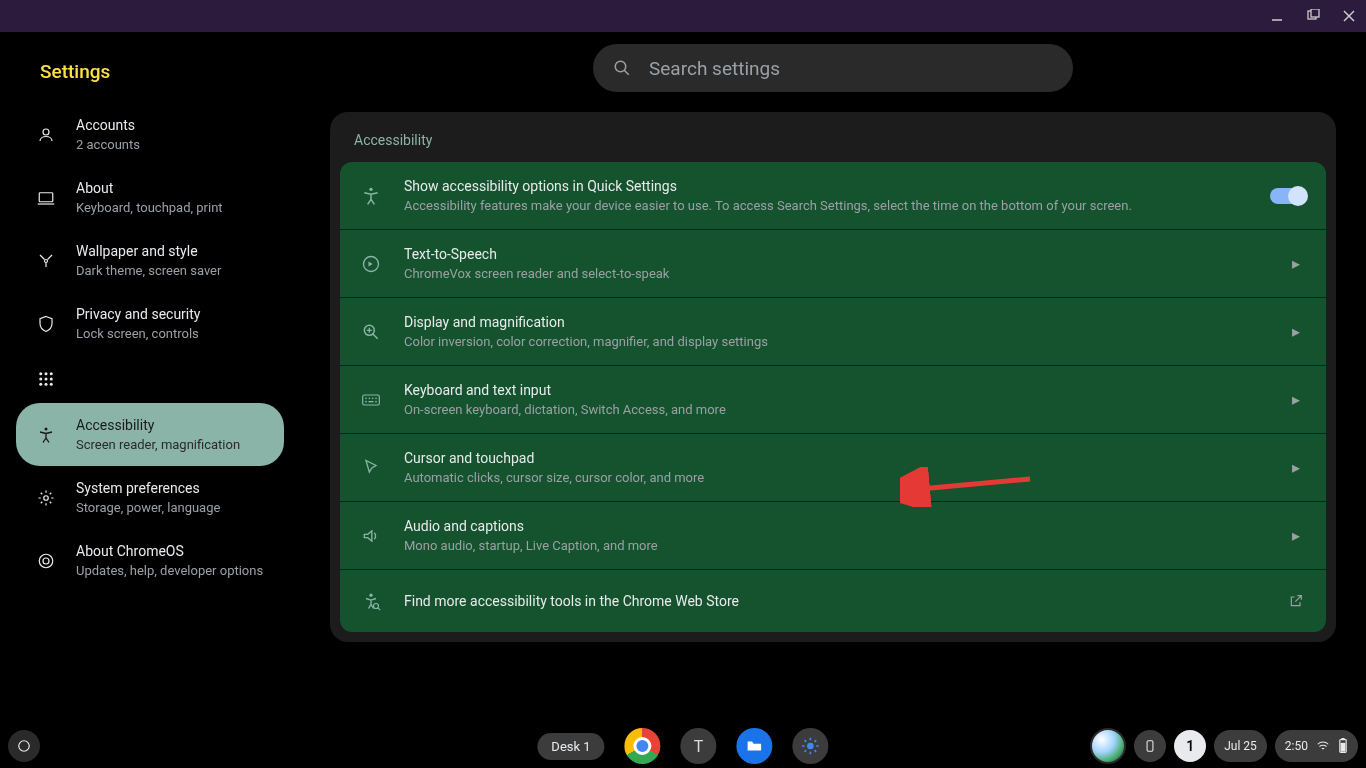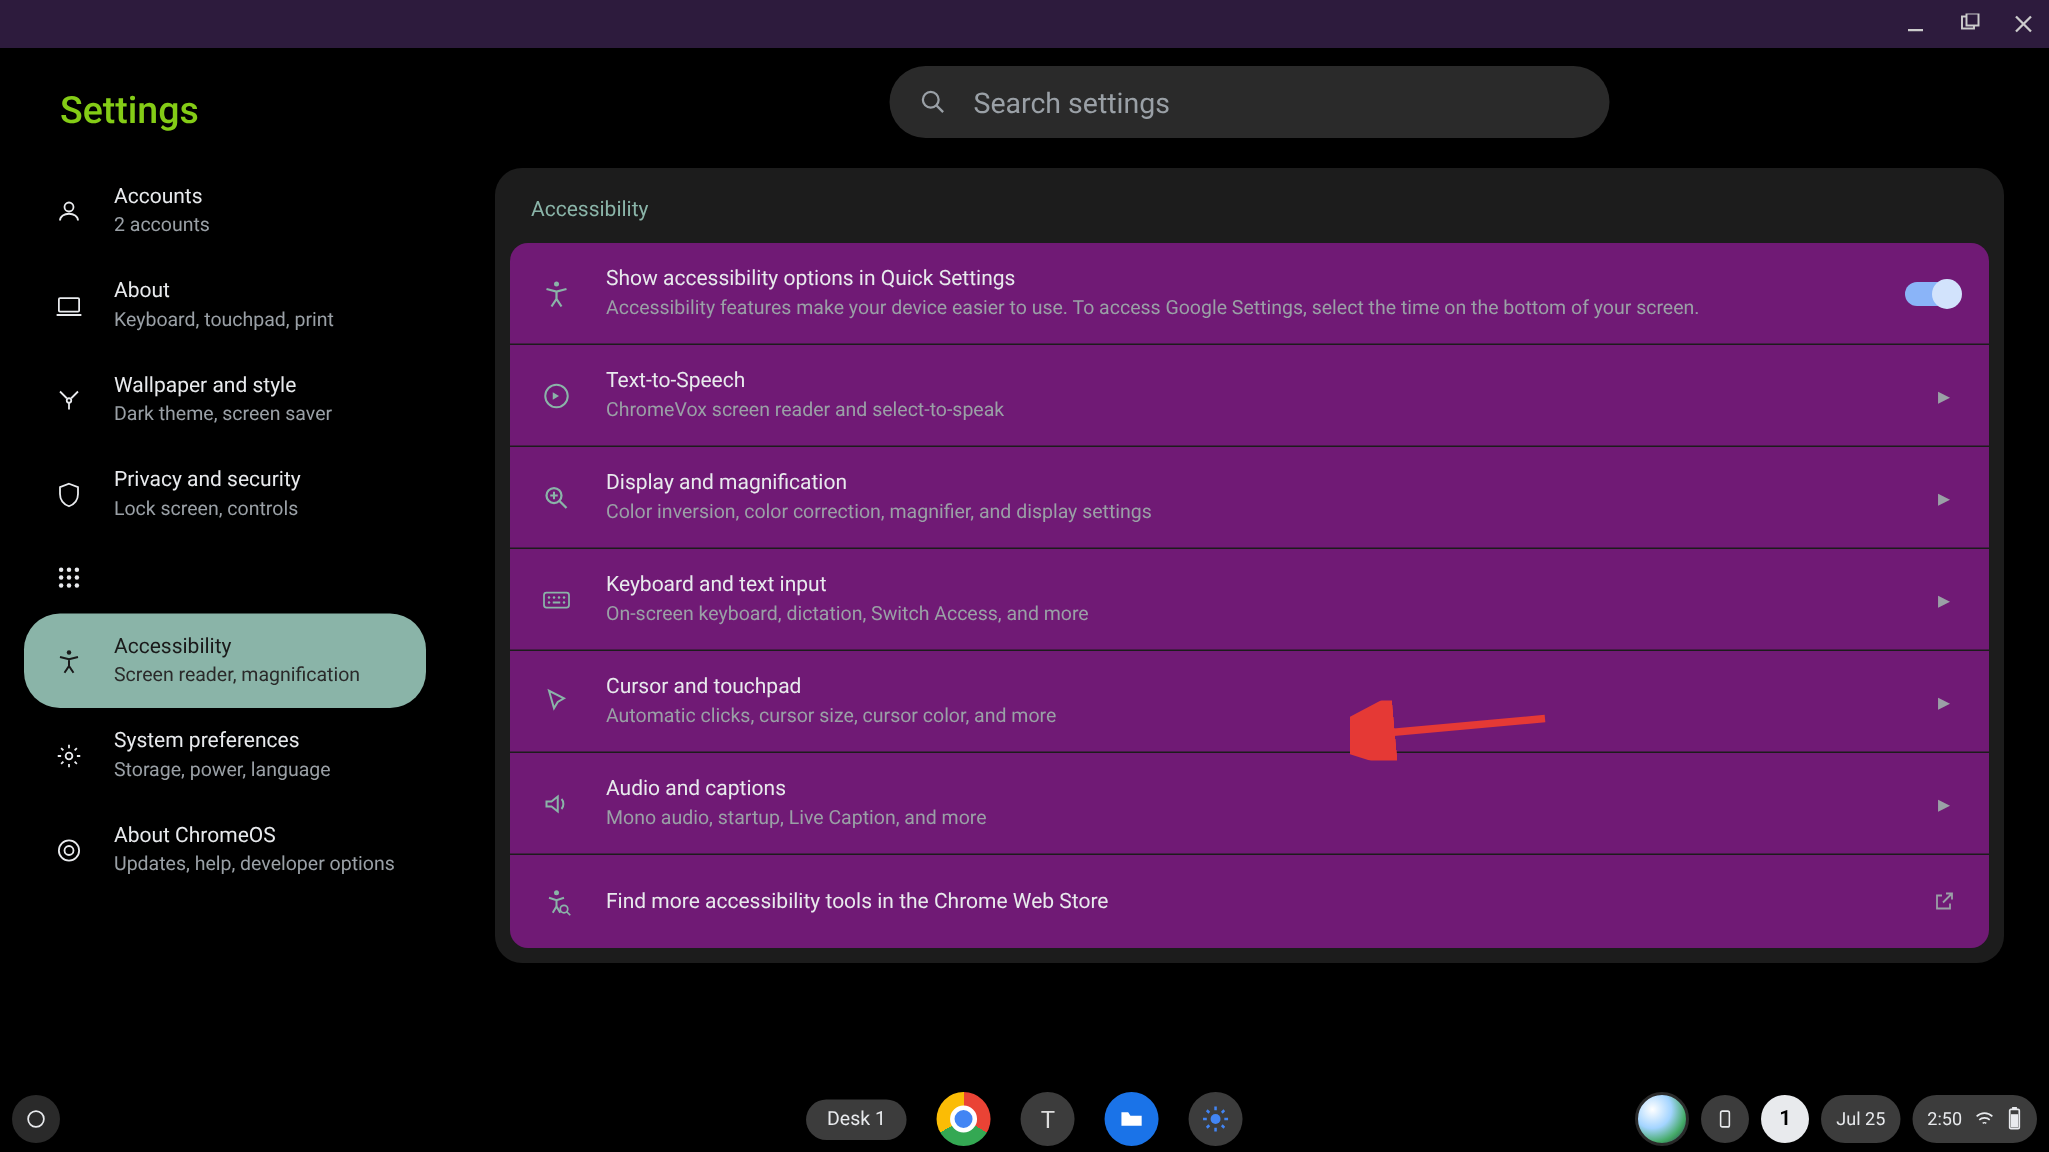--- a/index.html
+++ b/index.html
@@ -7,21 +7,21 @@
 
 
 .titlebar { height: 32px; background: #2d1b3d; display: flex; justify-content: flex-end; align-items: center; padding-right: 8px; gap: 18px; }
 .titlebar span { color: #c0c0c0; font-size: 14px; cursor: pointer; display:inline-flex; align-items:center; justify-content:center; width:18px; height:18px; }
 
 
 .main { display: flex; height: calc(768px - 32px - 44px); background: #000; }
 
 
 .sidebar { width: 300px; padding: 16px 16px 16px 16px; overflow-y: auto; }
-.app-title { color: #84cc16; font-size: 25px; font-weight: 500; padding: 12px 24px 20px 24px; }
+.app-title { color: #fde047; font-size: 19px; font-weight: 500; padding: 12px 24px 20px 24px; }
 .nav-item { display: flex; align-items: center; padding: 14px 20px; border-radius: 24px; cursor: pointer; gap: 20px; }
 .nav-item.selected { background: #8ab4a8; color: #1a1a1a; }
 .nav-item.selected .nav-sub { color: #2a2a2a; }
 .nav-icon { width: 20px; height: 20px; flex-shrink: 0; display:flex; align-items:center; justify-content:center; }
 .nav-text { display: flex; flex-direction: column; gap: 4px; }
 .nav-label { font-size: 14px; color: #e8eaed; }
 .nav-item.selected .nav-label { color: #1a1a1a; }
 .nav-sub { font-size: 13px; color: #9aa0a6; }
 
 
@@ -29,21 +29,21 @@
 
 
 .search-wrap { display: flex; justify-content: center; padding: 12px 0 20px 0; }
 .search { width: 480px; height: 48px; background: #2a2a2a; border-radius: 26px; display: flex; align-items: center; padding: 0 20px; gap: 18px; }
 .search input { background: none; border: none; color: #e8eaed; font-size: 19px; outline: none; flex: 1; }
 .search input::placeholder { color: #9aa0a6; }
 
 
 .card { background: #1c1c1c; border-radius: 18px; padding: 0 0 10px 0; position: relative; }
 .section-title { color: #8ab4a8; font-size: 14px; padding: 20px 24px 14px 24px; }
-.list { background: #701a75; border-radius: 12px; margin: 0 10px; overflow: hidden; }
+.list { background: #14532d; border-radius: 12px; margin: 0 10px; overflow: hidden; }
 .row { display: flex; align-items: center; padding: 16px 20px; gap: 22px; border-bottom: 1px solid #1c1c1c; cursor: pointer; min-height: 62px; }
 .row:last-child { border-bottom: none; }
 .row-icon { width: 22px; height: 22px; flex-shrink: 0; color: #8ab4a8; display:flex; align-items:center; justify-content:center; }
 .row-text { flex: 1; display: flex; flex-direction: column; gap: 4px; }
 .row-title { font-size: 14px; color: #e8eaed; }
 .row-sub { font-size: 13px; color: #9aa0a6; }
 .row-trail { width: 20px; display:flex; align-items:center; justify-content:center; color:#9aa0a6; }
 
 
 .toggle { width: 36px; height: 16px; background: #8ab4f8; border-radius: 8px; position: relative; }
@@ -215,21 +215,21 @@
 
         <div class="row">
           <span class="row-icon">
               <svg width="20" height="20" viewBox="0 0 24 24">
                 <circle cx="12" cy="4" r="2" fill="#8ab4a8"></circle>
                 <path d="M4 8l8 2 8-2M12 10v6M8 22l4-6 4 6" stroke="#8ab4a8" stroke-width="1.8" fill="none"></path>
               </svg>
             </span>
           <div class="row-text">
             <span class="row-title">Show accessibility options in Quick Settings</span>
-            <span class="row-sub">Accessibility features make your device easier to use. To access Google Settings, select the time on the bottom of your screen.</span>
+            <span class="row-sub">Accessibility features make your device easier to use. To access Search Settings, select the time on the bottom of your screen.</span>
           </div>
           <div class="toggle">
               <div class="knob"></div>
             </div>
         </div>
 
         <div class="row">
           <span class="row-icon">
               <svg width="20" height="20" viewBox="0 0 24 24">
                 <circle cx="12" cy="12" r="9" fill="none" stroke="#8ab4a8" stroke-width="1.6"></circle>

